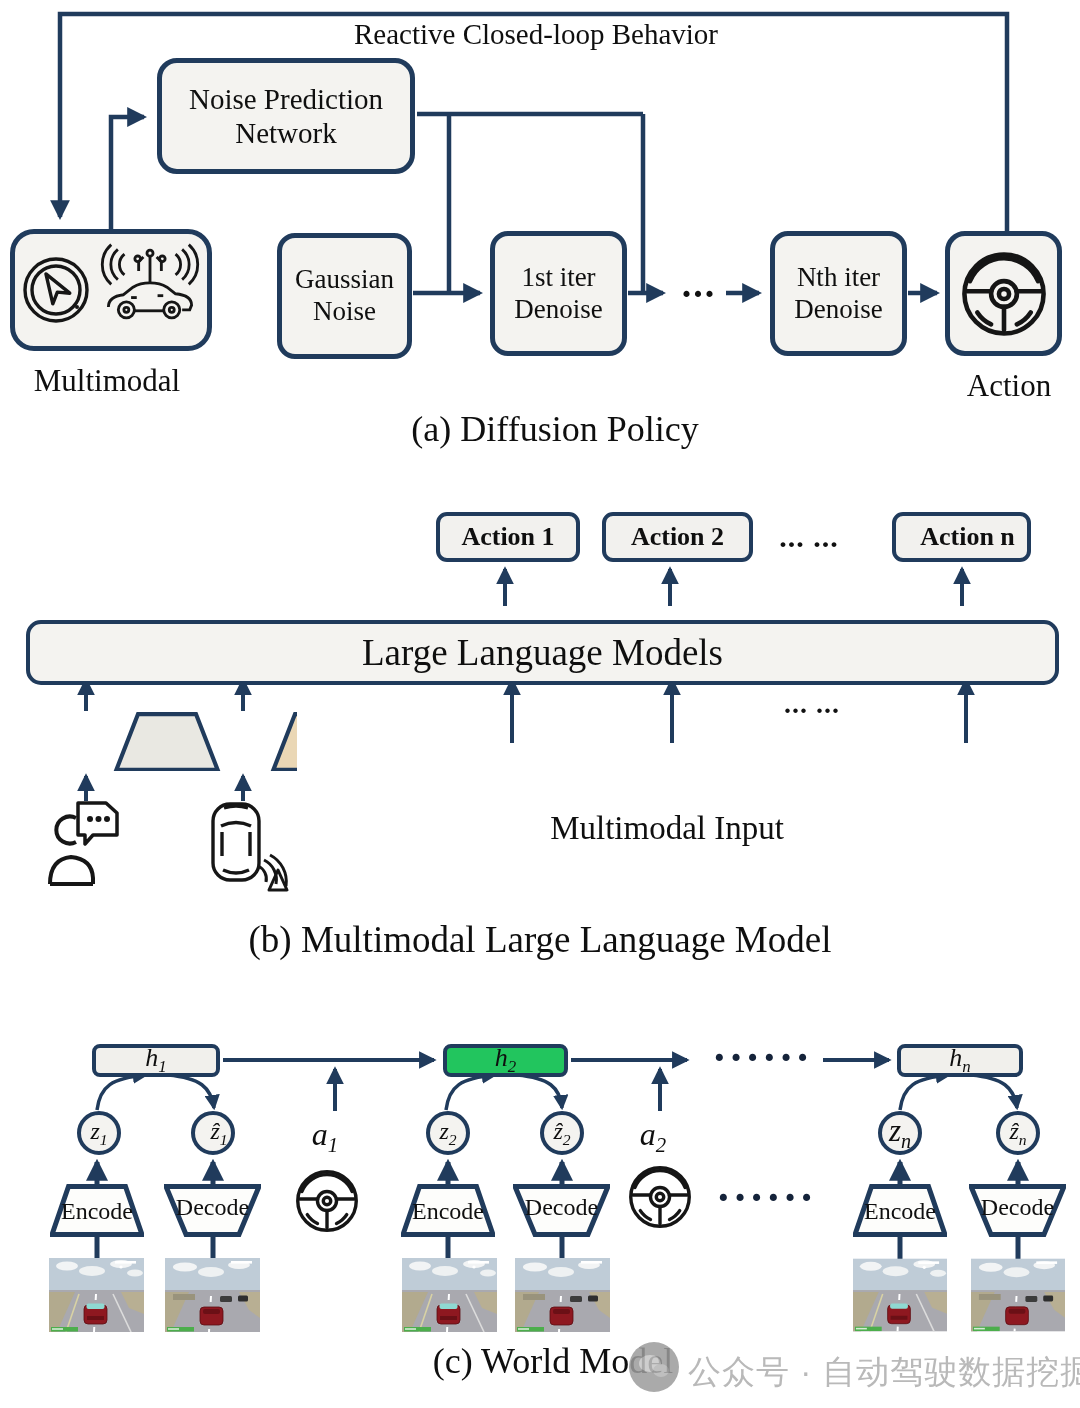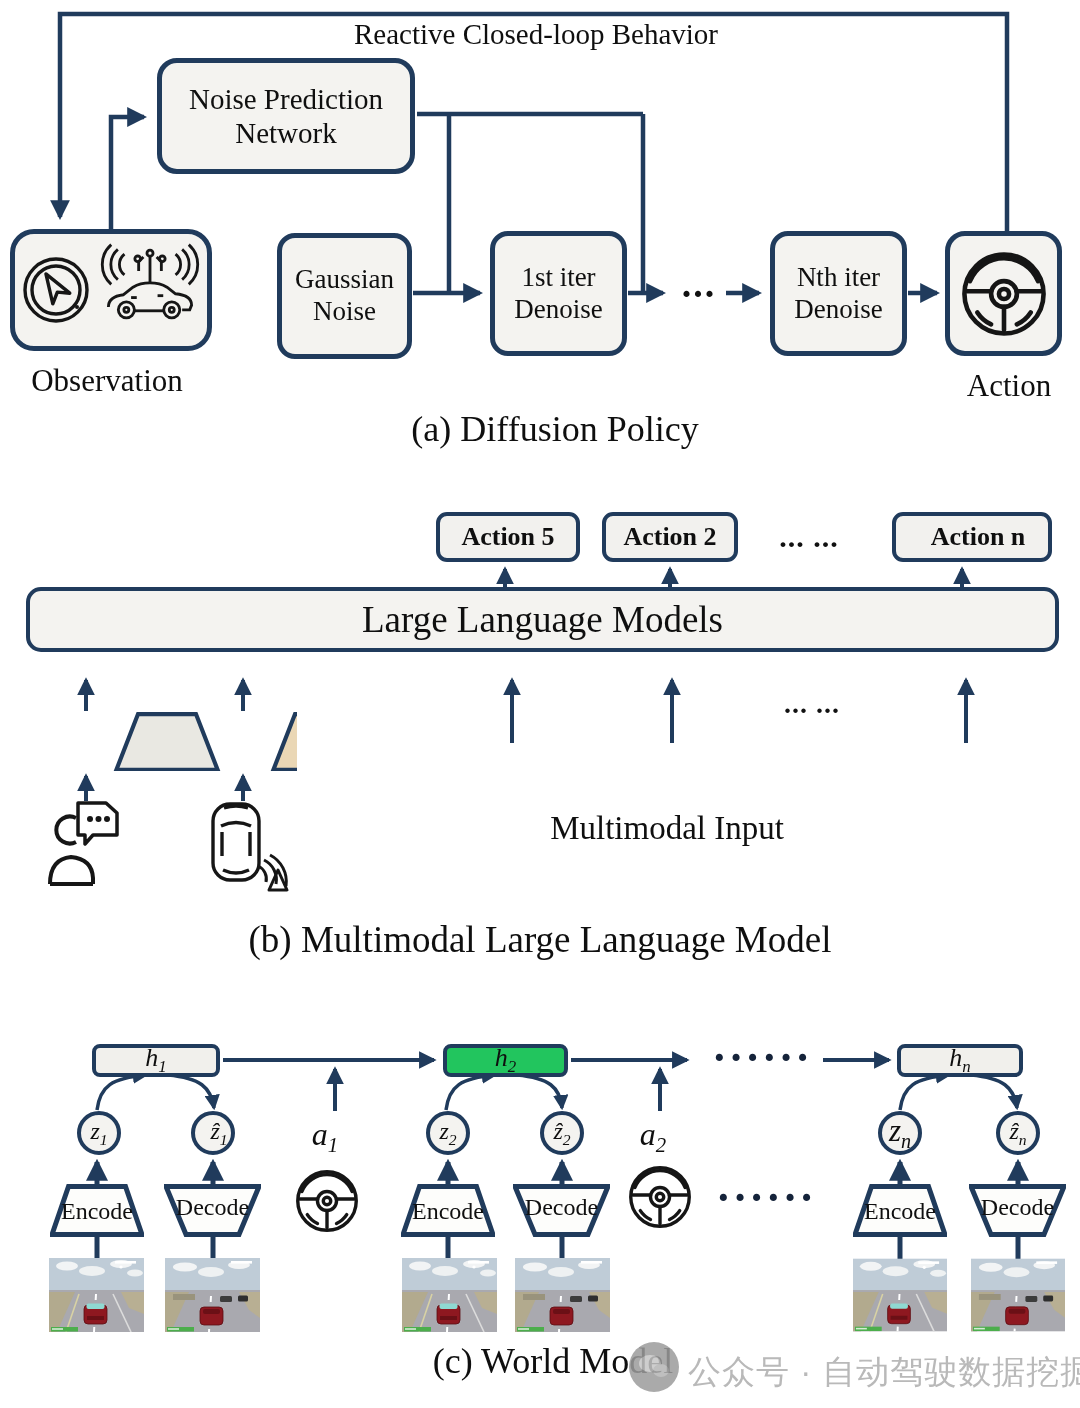--- a/index.html
+++ b/index.html
@@ -189,21 +189,21 @@
         <line x1="39" y1="72" x2="69" y2="72"></line>
         <line x1="35" y1="58" x2="41" y2="58"></line>
         <line x1="63" y1="56" x2="69" y2="56"></line>
         <circle cx="30" cy="71" r="8.5"></circle>
         <circle cx="30" cy="71" r="2.6"></circle>
         <circle cx="78" cy="71" r="8.5"></circle>
         <circle cx="78" cy="71" r="2.6"></circle>
       </g>
     </svg>
   </div>
-  <div class="lbl" style="left:17px;top:363px;width:180px;font-size:31px;">Observation</div>
+  <div class="lbl" style="left:17px;top:363px;width:180px;font-size:31px;">Multimodal</div>
 
   <div class="box" style="left:277px;top:233px;width:135px;height:126px;border-radius:18px;">
     <div class="t" style="width:110px;font-size:27px;">Gaussian Noise</div>
   </div>
 
   <div class="box" style="left:490px;top:231px;width:137px;height:125px;border-radius:18px;">
     <div class="t" style="width:105px;font-size:27px;">1st iter Denoise</div>
   </div>
 
   <div class="dots" style="left:676px;top:262px;width:46px;font-size:38px;letter-spacing:2px;color:#111;">...</div>
@@ -215,31 +215,31 @@
   <div class="box" style="left:945px;top:231px;width:117px;height:125px;">
     <svg width="92" height="92" viewBox="0 0 100 100">
         <use href="#wheel"></use>
       </svg>
   </div>
   <div class="lbl" style="left:929px;top:368px;width:160px;font-size:31px;">Action</div>
 
   <div class="lbl capt" style="left:330px;top:408px;width:450px;">(a) Diffusion Policy</div>
 
   <div class="box smallbox" style="left:436px;top:512px;width:144px;height:50px;">
-    <div style="font-size:26px;font-weight:bold;">Action 5</div>
-  </div>
-  <div class="box smallbox" style="left:602px;top:512px;width:136px;height:50px;">
+    <div style="font-size:26px;font-weight:bold;">Action 1</div>
+  </div>
+  <div class="box smallbox" style="left:602px;top:512px;width:151px;height:50px;">
     <div style="font-size:26px;font-weight:bold;">Action 2</div>
   </div>
   <div class="dots" style="left:757px;top:520px;width:104px;font-size:30px;letter-spacing:1px;color:#111;">... ...</div>
-  <div class="box smallbox" style="left:892px;top:512px;width:160px;height:50px;padding-left:12px;">
+  <div class="box smallbox" style="left:892px;top:512px;width:139px;height:50px;padding-left:12px;">
     <div style="font-size:26px;font-weight:bold;">Action n</div>
   </div>
 
-  <div class="box" style="left:26px;top:587px;width:1033px;height:65px;border-width:4px;border-radius:15px;">
+  <div class="box" style="left:26px;top:620px;width:1033px;height:65px;border-width:4px;border-radius:15px;">
     <div style="font-size:37px;">Large Language Models</div>
   </div>
 
   <div class="dots" style="left:760px;top:688px;width:104px;font-size:28px;letter-spacing:1px;color:#111;">... ...</div>
 
   <svg class="abs" style="left:33px;top:711px;" width="264" height="60" viewBox="0 0 264 60">
     <use href="#trap-b" x="2" y="1" fill="#e9e8e2"></use>
     <use href="#trap-b" x="159" y="1" fill="#ead7b5"></use>
   </svg>
 

